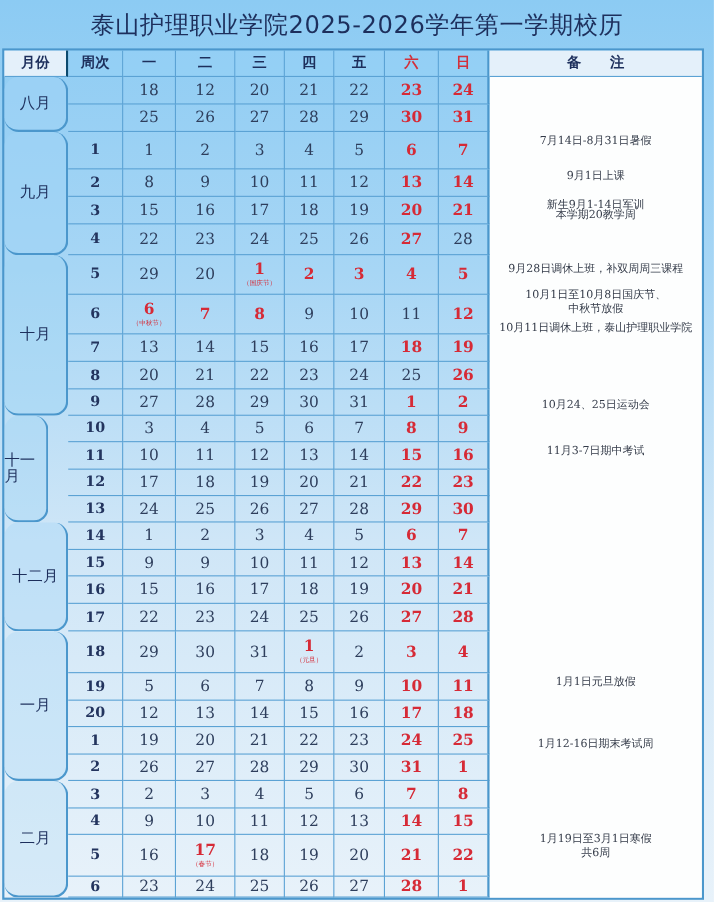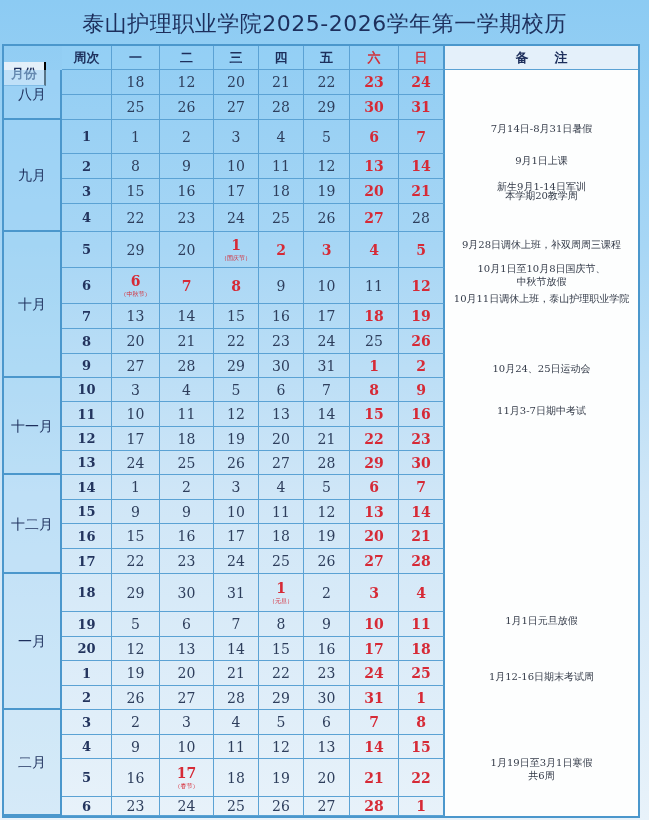--- a/index.html
+++ b/index.html
@@ -20,41 +20,41 @@
   }
   .cell {
     position: absolute; box-sizing: border-box;
     border-right: 1px solid #5ba2d4; border-bottom: 1px solid #5ba2d4;
     display: flex; flex-direction: column; align-items: center; justify-content: center;
     color: #2e3e5c; font-size: 14px; line-height: 1;
   }
   .hdr { background: rgba(150,210,245,0.55); font-family: "DejaVu Sans","Liberation Sans",sans-serif; font-size: 13px; font-weight: bold; color: #1d2f5c; }
   .hdr.light { background: #e4f0fa; }
   .hdr.red { color: #d2303a; }
-  .month { font-family: "DejaVu Sans","Liberation Sans",sans-serif; font-size: 14px; color: #1d2f5c; border-right: 2px solid #4b97cc; border-bottom: 2px solid #4b97cc; }
+  .month { font-family: "DejaVu Sans","Liberation Sans",sans-serif; font-size: 14px; color: #1d2f5c; border-right: 2px solid #4b97cc; border-bottom: 2px solid #4b97cc; border-radius: 13px; }
   .week { font-weight: bold; color: #23345e; font-size: 13px; }
   .red { color: #d62a36; font-weight: bold; }
   .hol { font-size: 6px; color: #d62a36; margin-top: 3px; font-family: "DejaVu Sans","Liberation Sans",sans-serif; font-weight: normal; }
   .remarks {
     position: absolute; left: 441px; top: 24px; width: 193px; height: 746px;
     background: #fdfefe;
   }
   .rem {
     position: absolute; left: 0; width: 193px; text-align: center;
     font-size: 10px; line-height: 13px; color: #333a48;
     font-family: "DejaVu Serif","Liberation Serif",serif; white-space: nowrap;
   }
 </style>
 </head>
 <body>
 
 <div class="title">泰山护理职业学院2025-2026学年第一学期校历</div>
 
 <div class="cal" id="cal">
-  <div class="cell hdr light" style="left:0;top:16px;width:42px;height:24px;border-right:2px solid #000000;">月份</div>
+  <div class="cell hdr light" style="left:0;top:0;width:58px;height:24px;border-right:2px solid #0c4a6e;">月份</div>
   <div class="cell hdr" style="left:58px;top:0;width:50px;height:24px;">周次</div>
   <div class="cell hdr" style="left:108px;top:0;width:48px;height:24px;">一</div>
   <div class="cell hdr" style="left:156px;top:0;width:54px;height:24px;">二</div>
   <div class="cell hdr" style="left:210px;top:0;width:45px;height:24px;">三</div>
   <div class="cell hdr" style="left:255px;top:0;width:45px;height:24px;">四</div>
   <div class="cell hdr" style="left:300px;top:0;width:46px;height:24px;">五</div>
   <div class="cell hdr red" style="left:346px;top:0;width:49px;height:24px;">六</div>
   <div class="cell hdr red" style="left:395px;top:0;width:46px;height:24px;border-right:2px solid #4b97cc;">日</div>
   <div class="cell hdr light" style="left:441px;top:0;width:193px;height:24px;border-right:none;">备　　注</div>
 
@@ -690,17 +690,17 @@
     </div>
     <div class="cell red" style="left:346px;top:751px;width:49px;height:19px;">
       <span>28</span>
     </div>
     <div class="cell red" style="left:395px;top:751px;width:46px;height:19px;border-right:2px solid #4b97cc;">
       <span>1</span>
     </div>
     <div class="cell month" style="left:0;top:24px;width:58px;height:50px;background:rgba(160,212,245,0.55);">八月</div>
     <div class="cell month" style="left:0;top:74px;width:58px;height:112px;background:rgba(160,212,245,0.5);">九月</div>
     <div class="cell month" style="left:0;top:186px;width:58px;height:146px;background:rgba(160,212,245,0.45000000000000007);">十月</div>
-    <div class="cell month" style="left:0;top:332px;width:58px;height:97px;background:rgba(160,212,245,0.4);">十一月</div>
+    <div class="cell month" style="left:0;top:332px;width:40px;height:97px;background:rgba(160,212,245,0.4);">十一月</div>
     <div class="cell month" style="left:0;top:528px;width:58px;height:136px;background:rgba(160,212,245,0.30000000000000004);">一月</div>
     <div class="cell month" style="left:0;top:429px;width:58px;height:99px;background:rgba(160,212,245,0.35000000000000003);">十二月</div>
     <div class="cell month" style="left:0;top:664px;width:58px;height:106px;background:rgba(160,212,245,0.25);">二月</div>
   </div>
 
 </body></html>

